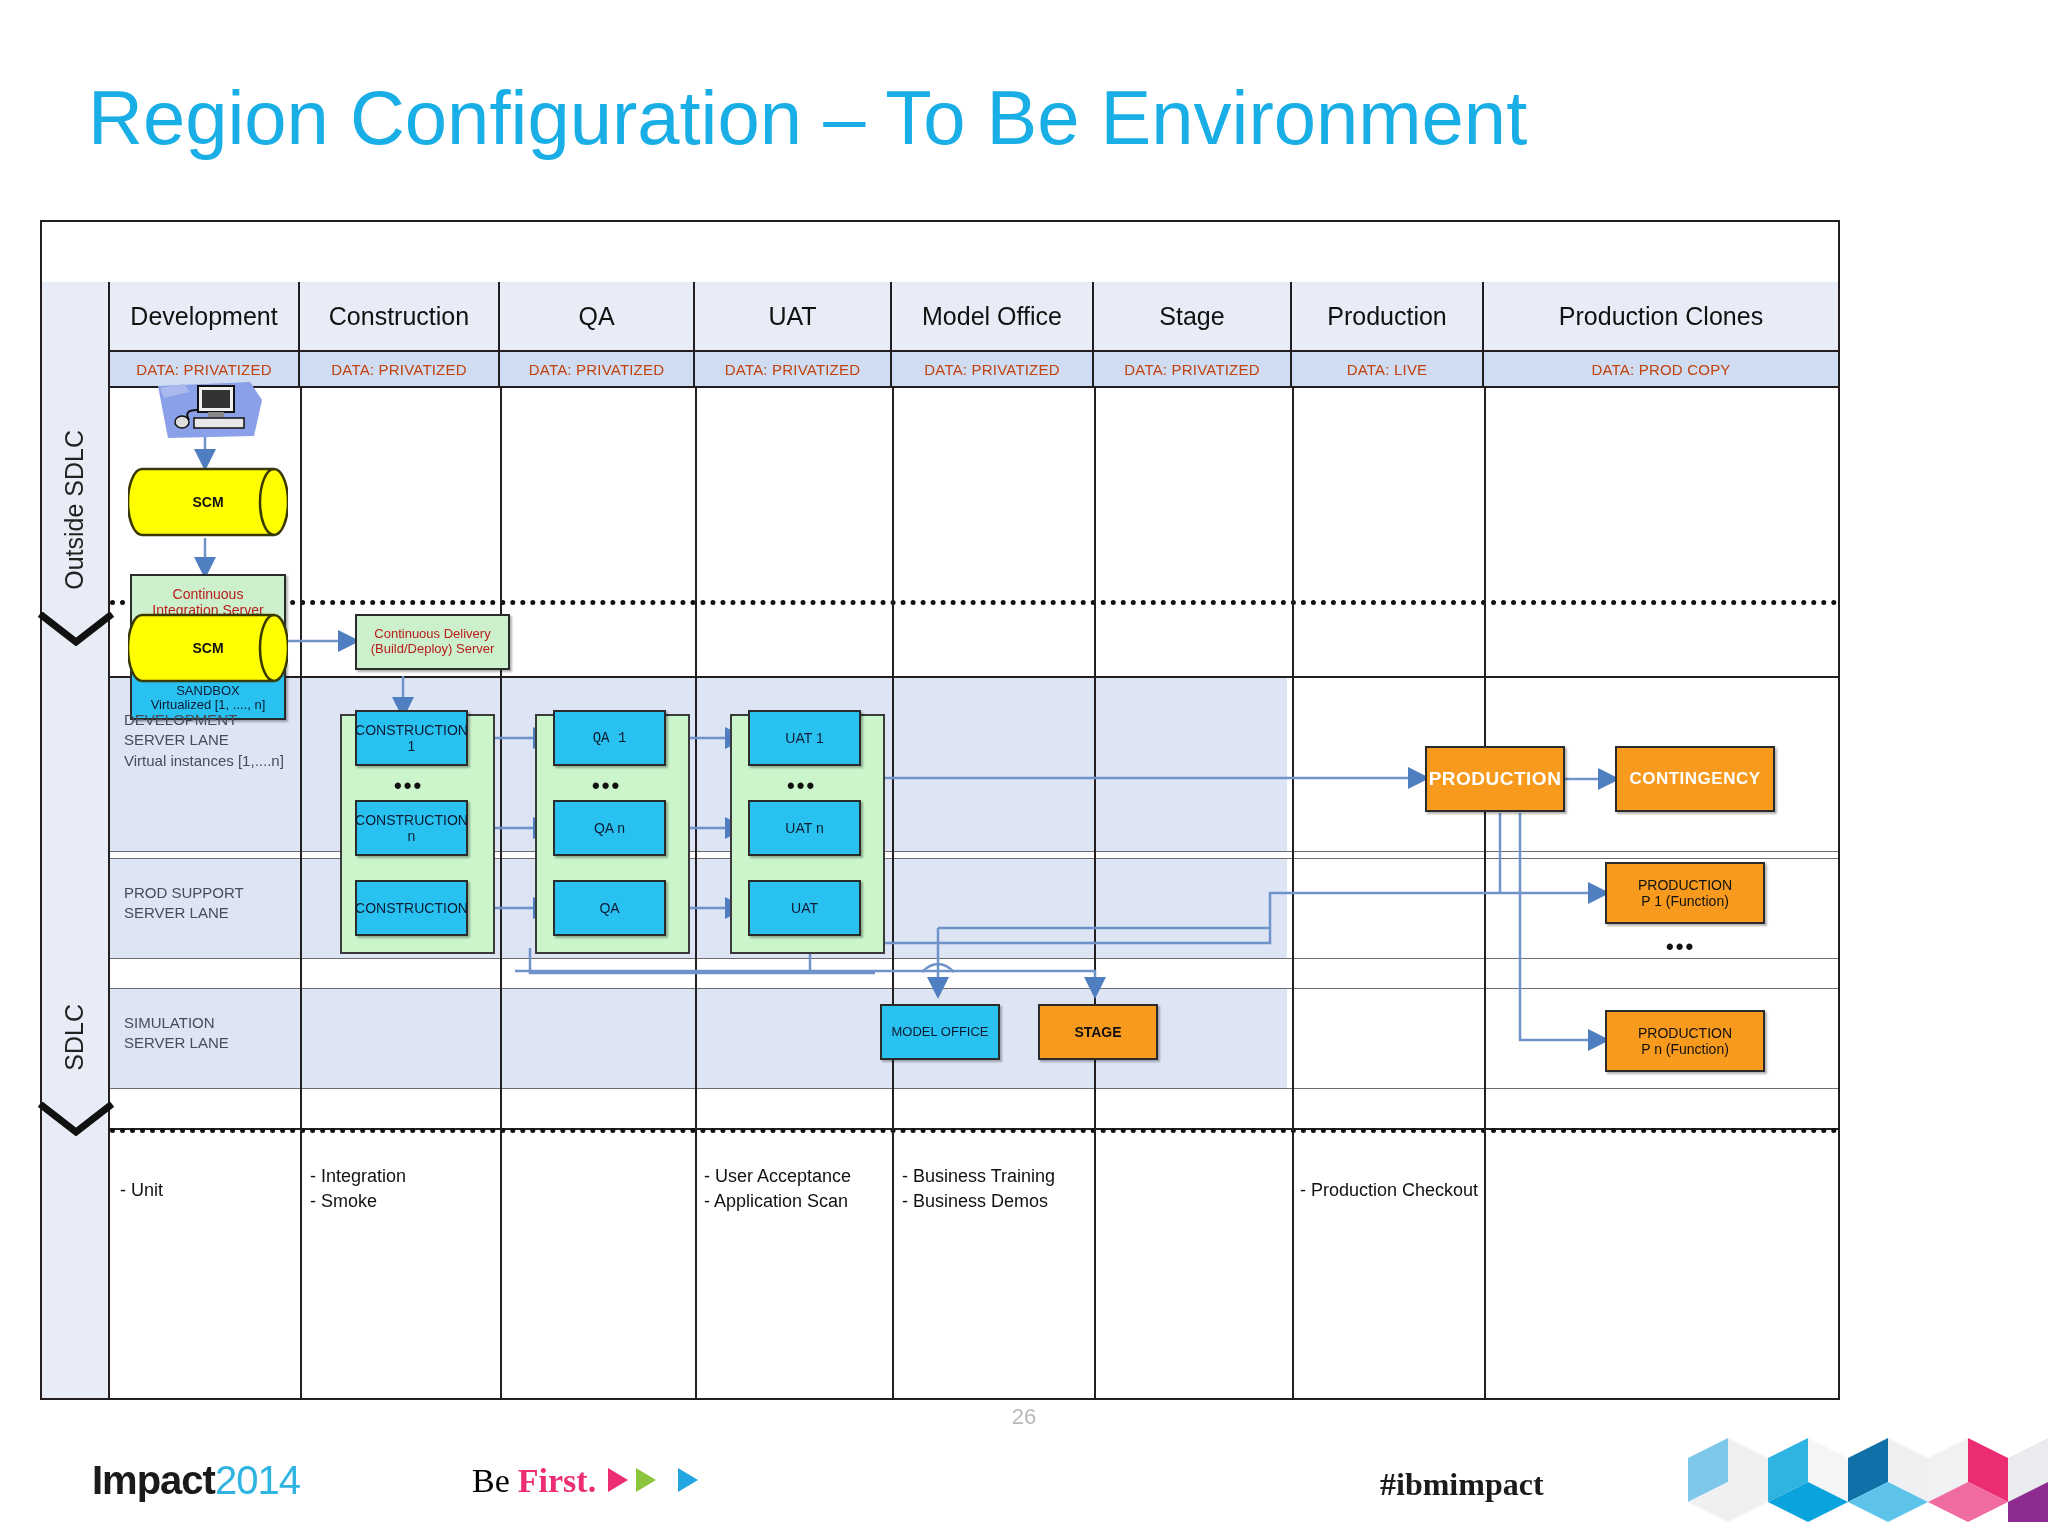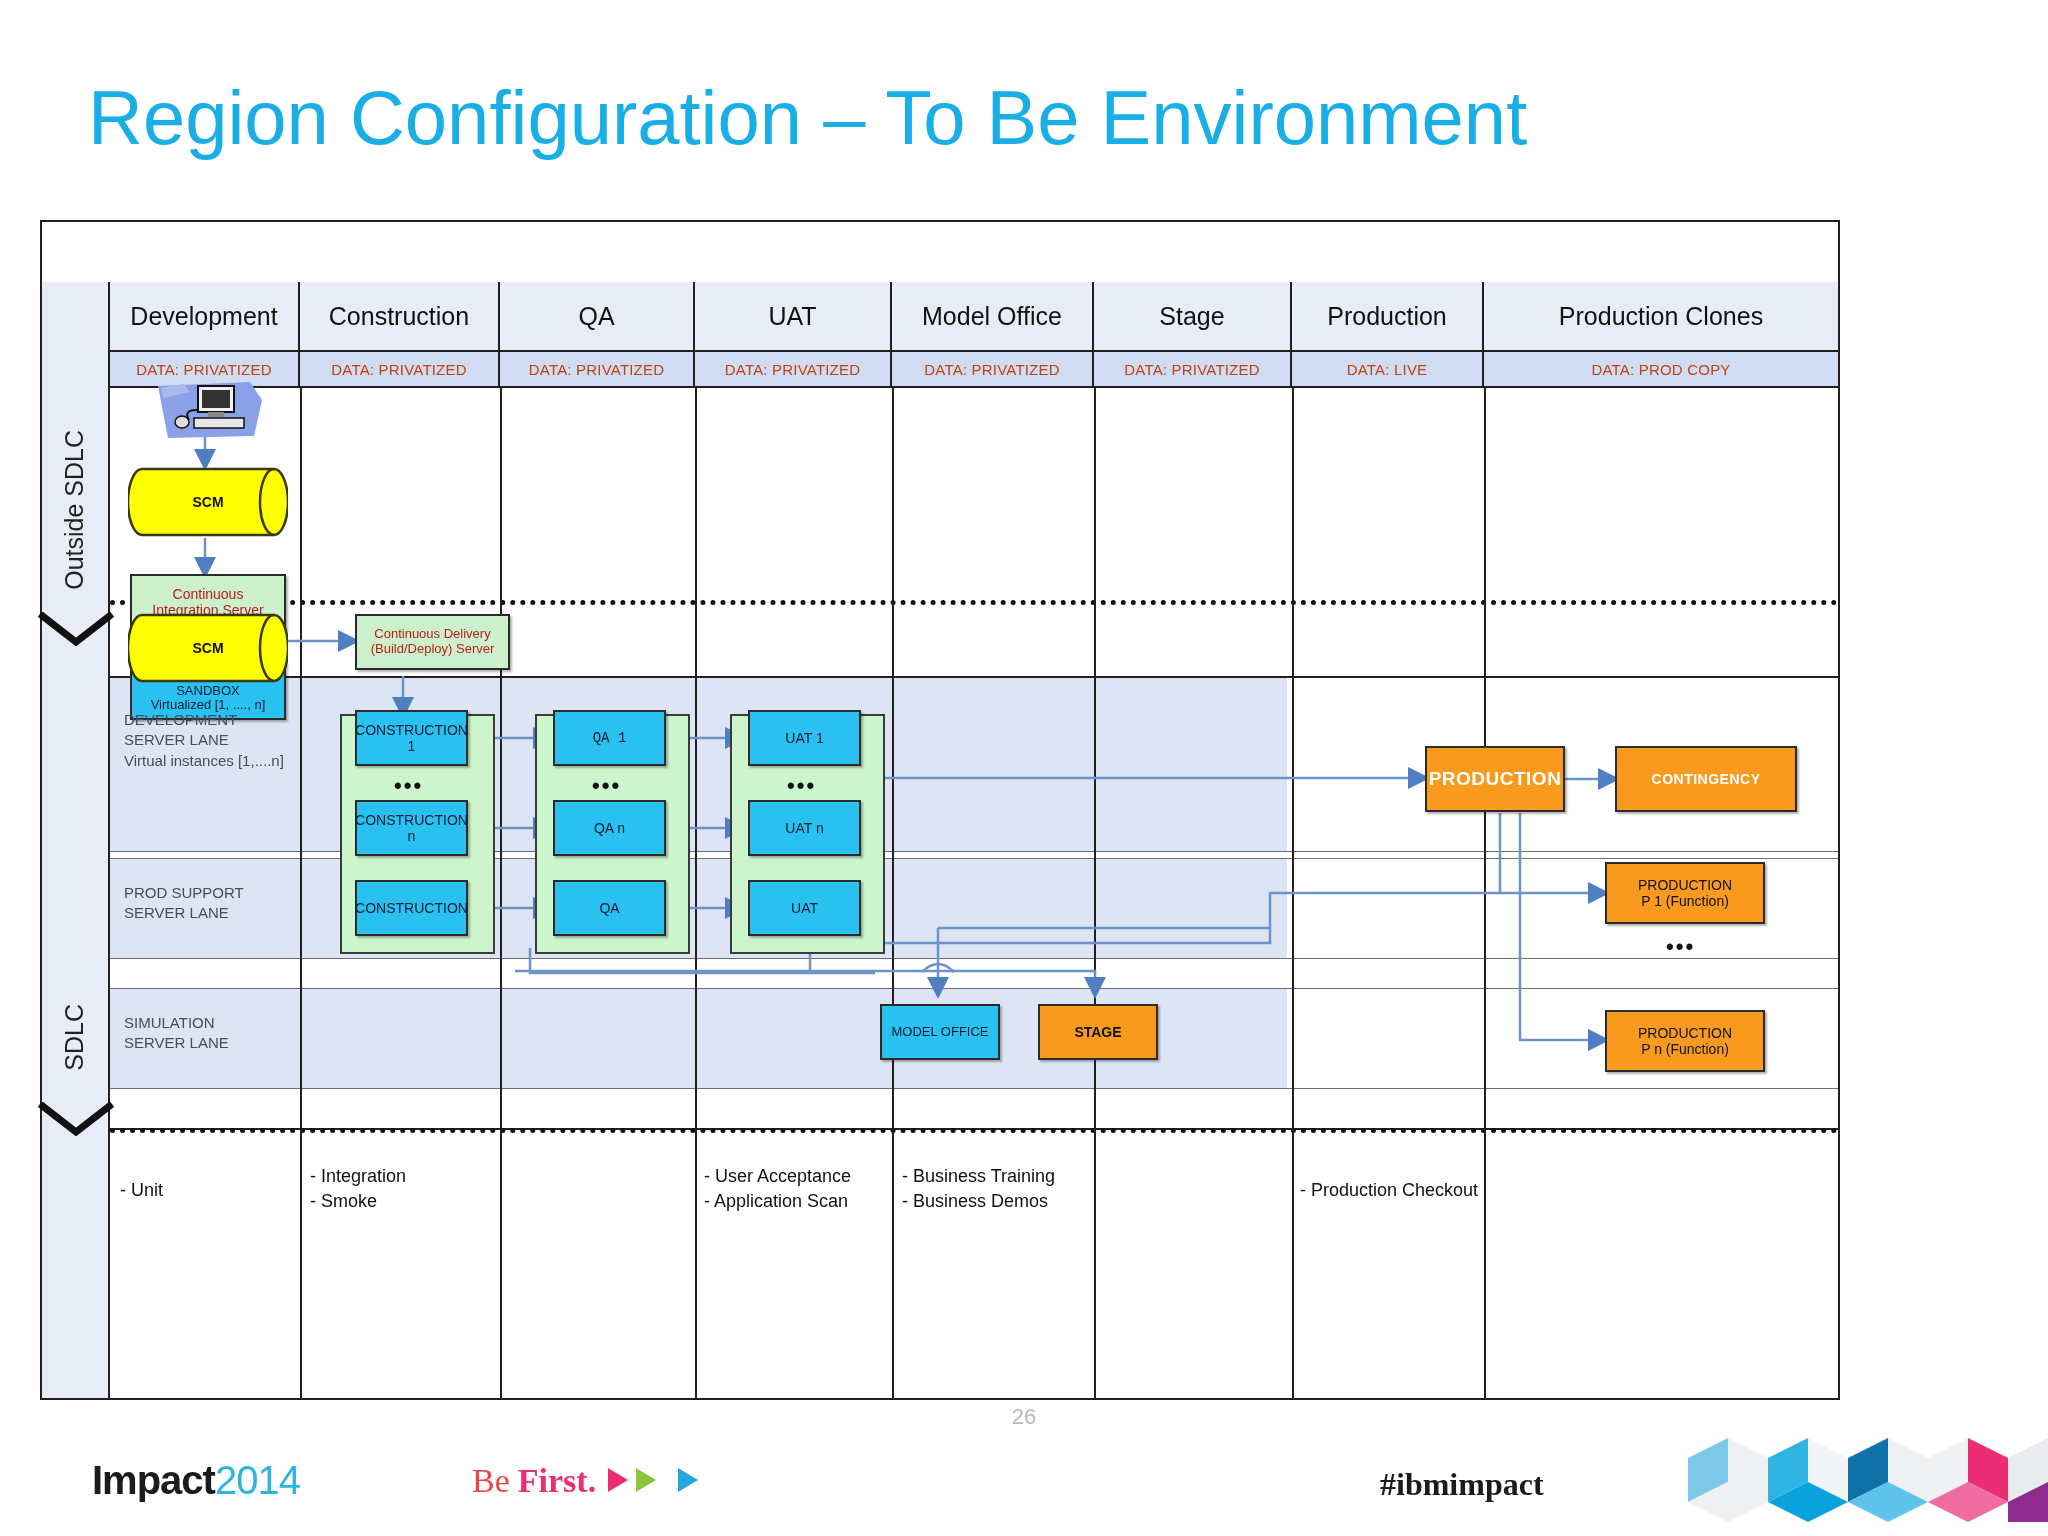--- a/index.html
+++ b/index.html
@@ -137,21 +137,21 @@
     font-size:22px;color:#b9b9b9;
   }
   
   #footer{position:absolute;left:0;right:0;top:1430px;height:106px;margin-left:14px;}
   #logo-impact{
     position:absolute;left:78px;top:28px;font-size:40px;font-weight:bold;color:#1b1b1b;
     letter-spacing:-1px;
   }
   #logo-impact .yr{color:#2fb3e0;font-weight:400;}
   #befirst{position:absolute;left:458px;top:32px;display:flex;align-items:baseline;gap:8px;}
-  #befirst .be{font-family:"Liberation Serif",serif;font-size:34px;color:#ef4444;}
+  #befirst .be{font-family:"Liberation Serif",serif;font-size:34px;color:#000000;}
   #befirst .first{font-family:"Liberation Serif",serif;font-size:34px;font-weight:bold;color:#ec2c73;}
   .tri{width:0;height:0;border-top:12px solid transparent;border-bottom:12px solid transparent;}
   #hashtag{position:absolute;left:1366px;top:36px;font-family:"Liberation Serif",serif;
     font-size:32px;font-weight:bold;color:#1b1b1b;letter-spacing:0px;}
   #hexart{position:absolute;right:0;top:0;width:380px;height:106px;}
 </style>
 </head>
 <body>
 
 <div id="slide-title">Region Configuration – To Be Environment</div>
@@ -338,21 +338,21 @@
 
     <div class="node blue" style="left:638px;top:322px;width:113px;height:56px;">UAT 1</div>
     <div class="ellipsis" style="left:677px;top:385px;">•••</div>
     <div class="node blue" style="left:638px;top:412px;width:113px;height:56px;">UAT n</div>
     <div class="node blue" style="left:638px;top:492px;width:113px;height:56px;">UAT</div>
 
     <div class="node blue" style="left:770px;top:616px;width:120px;height:56px;font-size:13px;">MODEL OFFICE</div>
     <div class="node orange" style="left:928px;top:616px;width:120px;height:56px;font-size:14px;font-weight:bold;">STAGE</div>
 
     <div class="node orange-big" style="left:1315px;top:358px;width:140px;height:66px;">PRODUCTION</div>
-    <div class="node orange-big" style="left:1505px;top:358px;width:182px;height:66px;font-size:14px;">CONTINGENCY</div>
+    <div class="node orange-big" style="left:1505px;top:358px;width:160px;height:66px;font-size:17px;">CONTINGENCY</div>
     <div class="node orange" style="left:1495px;top:474px;width:160px;height:62px;white-space:pre-line;font-size:14px;">PRODUCTION
 P 1  (Function)</div>
     <div class="ellipsis" style="left:1556px;top:546px;">•••</div>
     <div class="node orange" style="left:1495px;top:622px;width:160px;height:62px;white-space:pre-line;font-size:14px;">PRODUCTION
 P n (Function)</div>
 
     <div class="cell-text" style="left:10px;top:790px;width:176px;">- Unit</div>
     <div class="cell-text" style="left:200px;top:776px;width:186px;">- Integration
 - Smoke</div>
     <div class="cell-text" style="left:594px;top:776px;width:184px;">- User Acceptance

